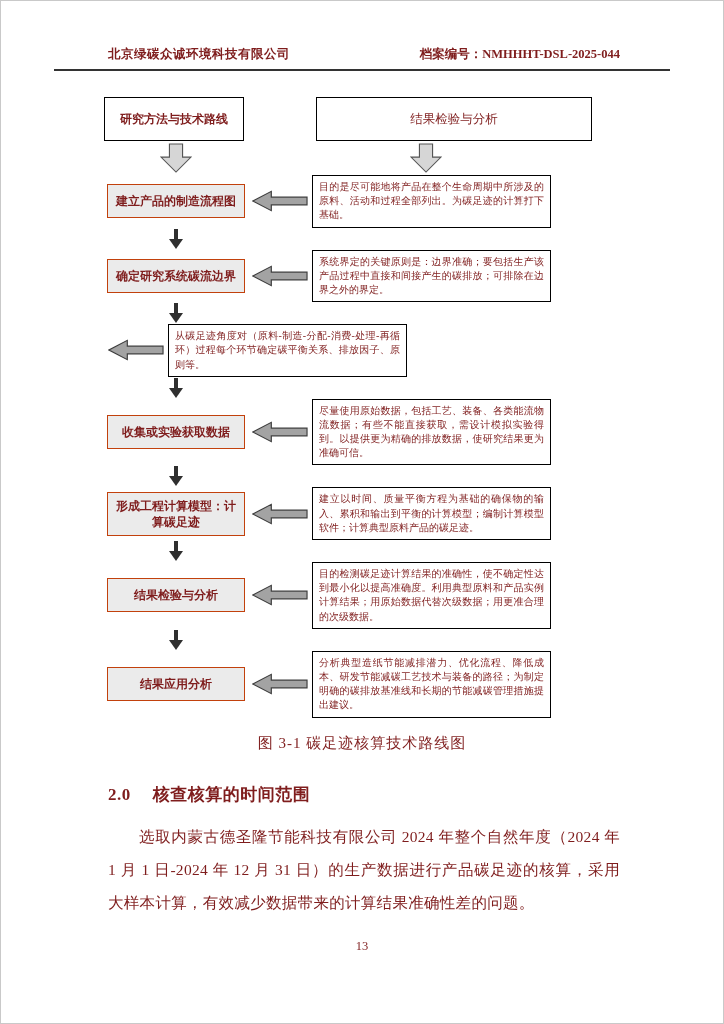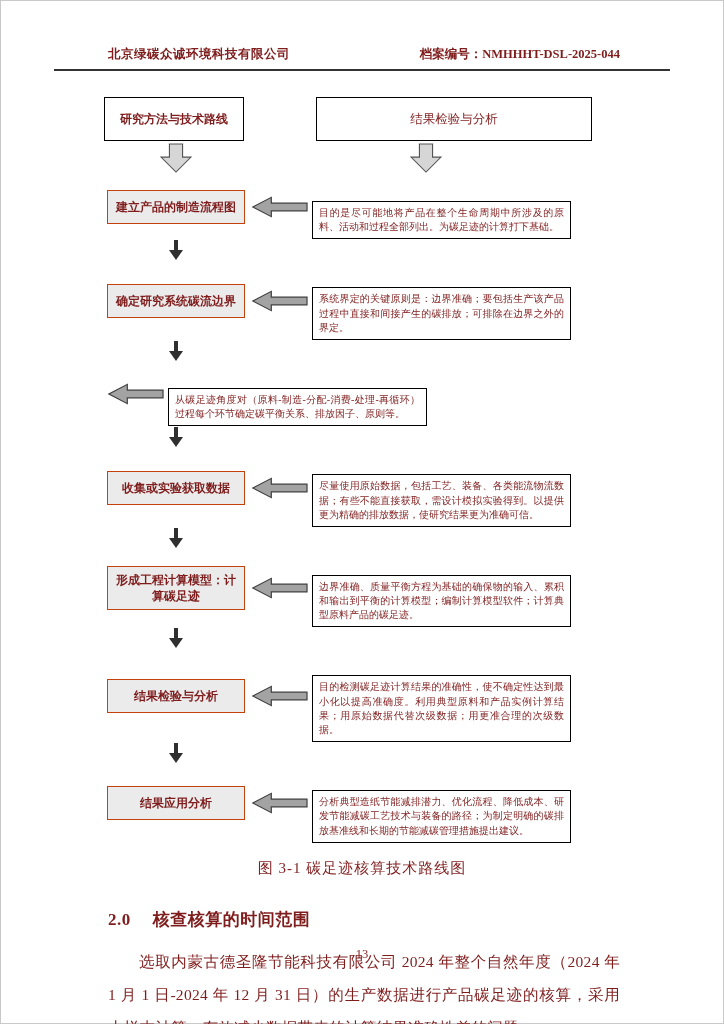--- a/index.html
+++ b/index.html
@@ -47,21 +47,21 @@
   .flow-row{display:flex;align-items:center;}
   .cell-step{width:144px;display:flex;justify-content:center;}
   .step-box{
     width:138px;min-height:34px;box-sizing:border-box;
     border:1px solid #c2410c;background:#ebebeb;
     display:flex;align-items:center;justify-content:center;
     text-align:center;font-weight:bold;font-size:12px;line-height:1.35;
     padding:5px 3px;
   }
   .cell-arrow{width:64px;display:flex;justify-content:center;}
-  .cell-task{width:259px;margin-top:26px;}
+  .cell-task{width:239px;}
   .task-box{
     border:1px solid #000;background:#fff;
     font-size:10px;line-height:1.42;
     padding:4px 6px;text-align:justify;
   }
   .connector{height:22px;display:flex;align-items:center;}
   .connector .stem-wrap{width:144px;display:flex;justify-content:center;}
   
   .caption{
     text-align:center;font-size:15px;margin-top:16px;letter-spacing:1px;
@@ -70,21 +70,21 @@
     margin:30px 104px 0 108px;
     font-size:17px;font-weight:bold;letter-spacing:.5px;
   }
   .section-heading .num{margin-right:22px;}
   .body-para{
     margin:14px 104px 0 108px;
     font-size:15.5px;line-height:2.15;text-align:justify;
     text-indent:2em;letter-spacing:.3px;
   }
   .page-number{
-    position:absolute;bottom:62px;left:0;width:100%;
+    position:absolute;bottom:70px;left:0;width:100%;
     text-align:center;font-size:12.5px;
   }
 </style>
 </head>
 <body>
 
 <div class="page">
 
   <div class="doc-header">
     <span class="company">北京绿碳众诚环境科技有限公司</span>
@@ -205,21 +205,21 @@
     <div class="flow-row">
       <div class="cell-step">
           <div class="step-box">形成工程计算模型：计算碳足迹</div>
         </div>
       <div class="cell-arrow">
         <svg width="56" height="24" viewBox="0 0 58 24">
           <polygon points="57,8 20,8 20,2 1,12 20,22 20,16 57,16" fill="#a3a3a3" stroke="#3d3d3d" stroke-width="1.2"></polygon>
         </svg>
       </div>
       <div class="cell-task">
-          <div class="task-box">边界准确、质量平衡方程为基础的确保物的输入、累积和输出到平衡的计算模型；编制计算模型软件；计算典型原料产品的碳足迹。</div>
+          <div class="task-box">建立以时间、质量平衡方程为基础的确保物的输入、累积和输出到平衡的计算模型；编制计算模型软件；计算典型原料产品的碳足迹。</div>
         </div>
     </div>
 
     <div class="connector">
       <div class="stem-wrap">
         <svg width="14" height="20" viewBox="0 0 14 20">
           <rect x="5" y="0" width="4" height="10" fill="#2f2f2f"></rect>
             <polygon points="0,10 14,10 7,20" fill="#2f2f2f"></polygon>
         </svg>
       </div>

